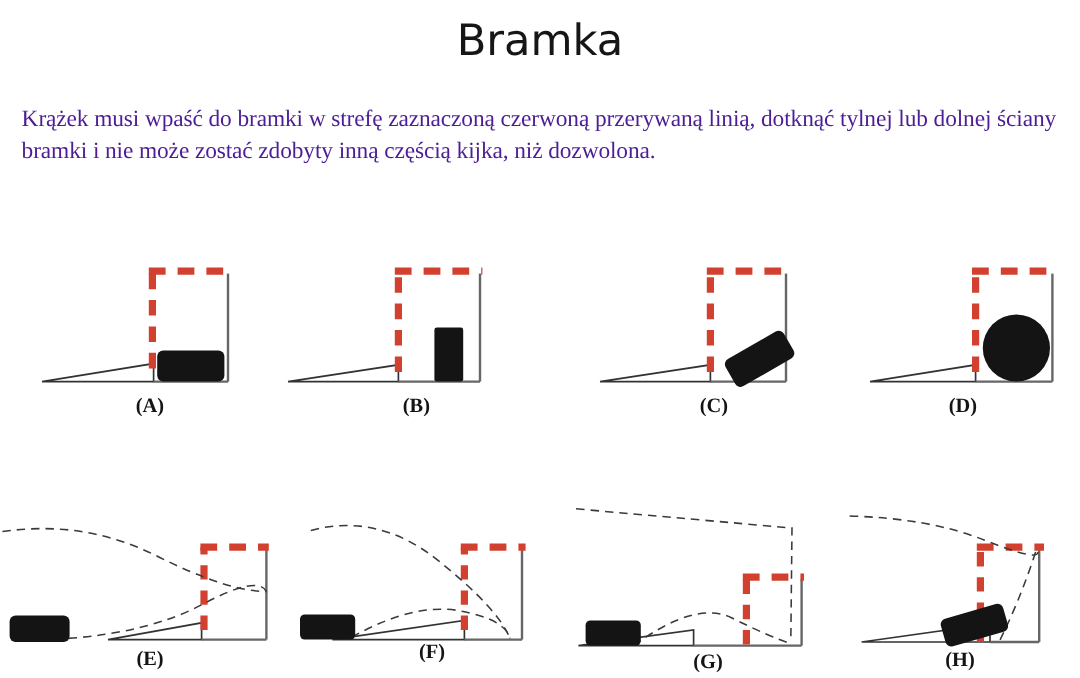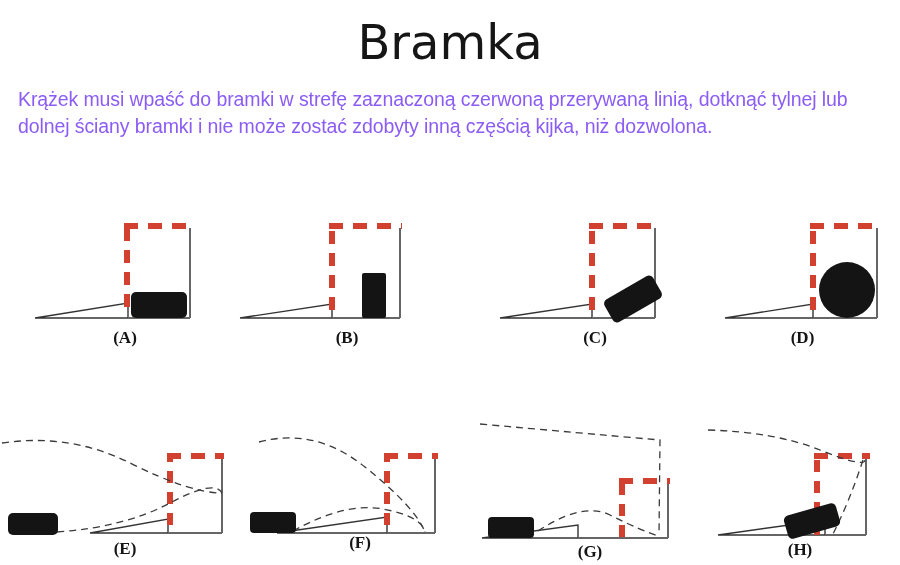--- a/index.html
+++ b/index.html
@@ -14,35 +14,35 @@
     overflow: hidden;
     font-family: "Liberation Sans", sans-serif;
     color: #1a1a1a;
   }
   #page-title {
     position: absolute;
     top: 14px;
     left: 0;
     width: 900px;
     text-align: center;
-    font-size: 48px;
+    font-size: 36px;
     font-weight: 400;
     letter-spacing: 0px;
     font-family: "DejaVu Sans", sans-serif;
     color: #161616;
   }
   #rule-text {
     position: absolute;
     top: 86px;
     left: 18px;
     width: 868px;
     font-size: 19.5px;
     line-height: 27px;
-    font-family: Liberation Sans, sans-serif;
-    color: #8b5cf6;
+    font-family: Liberation Serif, serif;
+    color: #4c1d95;
     letter-spacing: -0.1px;
   }
   .figure {
     position: absolute;
   }
   .fig-label {
     position: absolute;
     width: 100%;
     text-align: center;
     font-family: "Liberation Serif", serif;

